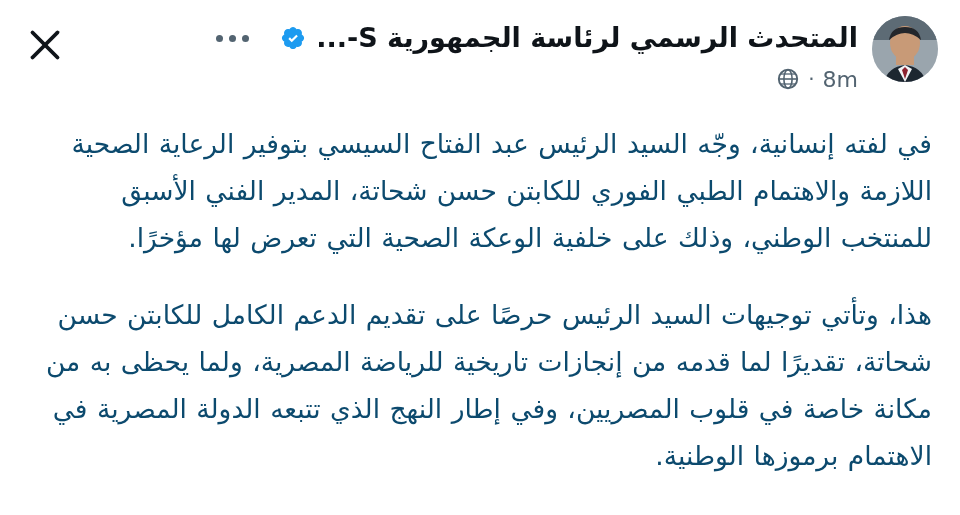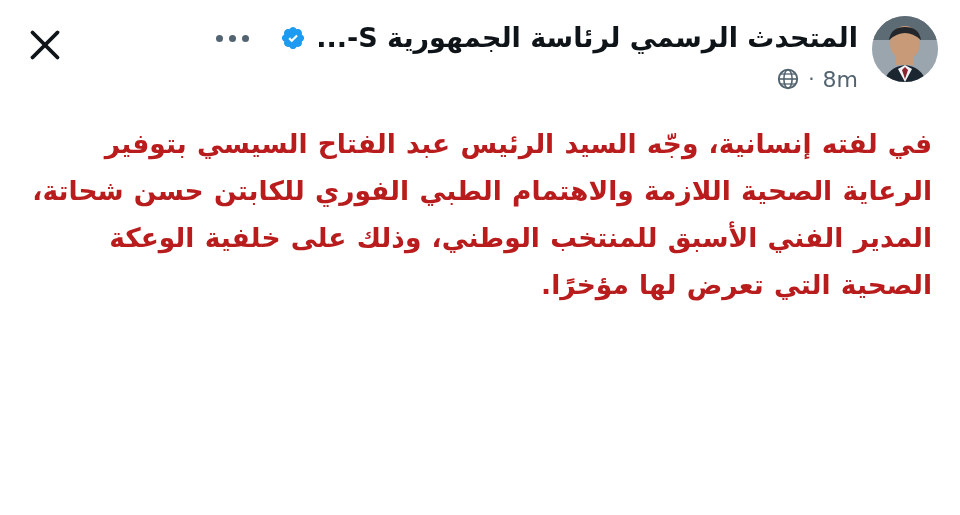--- a/index.html
+++ b/index.html
@@ -128,23 +128,23 @@
 
   
   .post-body {
     margin-top: 14px;
     padding: 0 6px 0 6px;
   }
   .post-body p {
     margin: 0 0 30px 0;
     font-size: 26.5px;
     line-height: 47px;
-    color: #b91c1c;
+    color: #0c4a6e;
     text-align: right;
-    font-weight: 700;
+    font-weight: 400;
     word-spacing: 1px;
   }
   .post-body p:last-child { margin-bottom: 0; }
 </style>
 </head>
 <body>
 
 <div class="post">
 
   <div class="post-header">
@@ -196,15 +196,16 @@
 
   <div class="close-button">
     <svg width="40" height="40" viewBox="0 0 24 24" aria-hidden="true">
       <line x1="4.5" y1="4.5" x2="19.5" y2="19.5" stroke="#0f1419" stroke-width="2.3" stroke-linecap="round"></line>
       <line x1="19.5" y1="4.5" x2="4.5" y2="19.5" stroke="#0f1419" stroke-width="2.3" stroke-linecap="round"></line>
     </svg>
   </div>
 
   <div class="post-body">
     <p>في لفته إنسانية، وجّه السيد الرئيس عبد الفتاح السيسي بتوفير الرعاية الصحية اللازمة والاهتمام الطبي الفوري للكابتن حسن شحاتة، المدير الفني الأسبق للمنتخب الوطني، وذلك على خلفية الوعكة الصحية التي تعرض لها مؤخرًا.</p>
+    <p>هذا، وتأتي توجيهات السيد الرئيس حرصًا على تقديم الدعم الكامل للكابتن حسن شحاتة، تقديرًا لما قدمه من إنجازات تاريخية للرياضة المصرية، ولما يحظى به من مكانة خاصة في قلوب المصريين، وفي إطار النهج الذي تتبعه الدولة المصرية في الاهتمام برموزها الوطنية.</p>
   </div>
 
 </div>
 
 </body></html>

